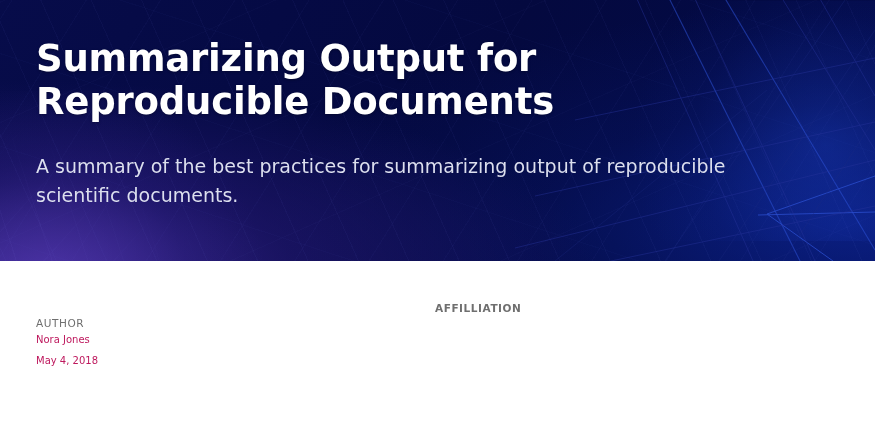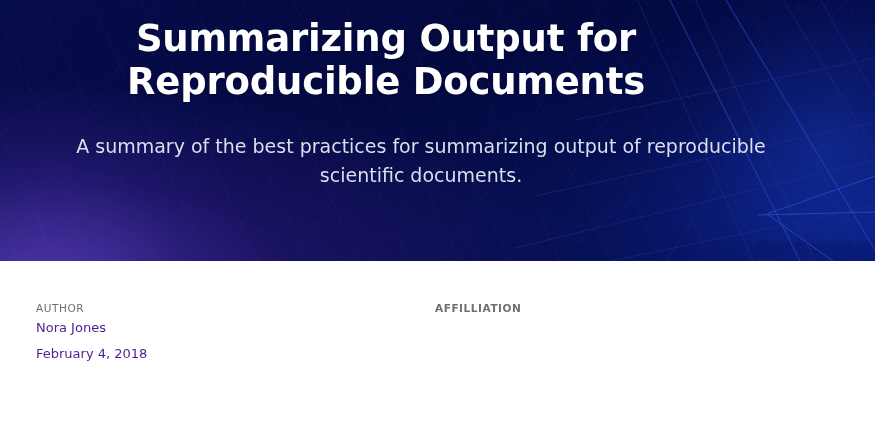--- a/index.html
+++ b/index.html
@@ -47,21 +47,21 @@
     position:absolute; left:-90px; bottom:-120px; width:360px; height:290px;
     background:radial-gradient(circle at 40% 70%, rgba(96,64,190,0.50), rgba(60,40,150,0.16) 46%, transparent 72%);
     pointer-events:none;
   }
   .hero-glow-right{
     position:absolute; right:-40px; bottom:20px; width:300px; height:240px;
     background:radial-gradient(circle at 70% 60%, rgba(30,70,210,0.34), rgba(16,40,150,0.10) 52%, transparent 76%);
     pointer-events:none;
   }
 
-  .hero-inner{ position:relative; z-index:4; padding:18px 36px 0 36px;text-align:center; }
+  .hero-inner{ position:relative; z-index:4; padding:38px 36px 0 36px; }
 
   .doc-title{
     color:#ffffff;
     font-size:37px;
     font-weight:bold;
     line-height:1.16;
     letter-spacing:-0.2px;
     max-width:700px;
     text-shadow:0 1px 3px rgba(0,0,0,.28);
   }
@@ -76,33 +76,33 @@
 
   
   .meta{
     position:relative;
     background:#ffffff;
     padding:40px 36px 0 36px;
     display:flex;
     align-items:flex-start;
   }
   .meta-col{ display:flex; flex-direction:column; }
-  .meta-col-author{ width:399px; flex:0 0 399px; }
+  .meta-col-author{ width:399px; flex:0 0 399px;margin-top:15px; }
   .meta-col-affiliation{ flex:1 1 auto;font-weight:bold; }
 
   .meta-label{
     color:#6f6f6f;
     font-size:10.5px;
     letter-spacing:.55px;
     text-transform:uppercase;
     line-height:1.5;
   }
   .meta-value{
-    color:#4c1d95;
-    font-size:13px;
+    color:#be185d;
+    font-size:10px;
     line-height:1.62;
     margin-bottom:5px;
   }
   .meta-value:last-child{ margin-bottom:0; }
 </style>
 </head>
 <body>
 
 <header class="hero">
 
@@ -143,20 +143,20 @@
     <h1 class="doc-title">Summarizing Output for Reproducible Documents</h1>
     <p class="doc-subtitle">A summary of the best practices for summarizing output of reproducible scientific documents.</p>
   </div>
 </header>
 
 <section class="meta">
 
   <div class="meta-col meta-col-author">
     <span class="meta-label">AUTHOR</span>
     <span class="meta-value">Nora Jones</span>
-    <span class="meta-value">February 4, 2018</span>
+    <span class="meta-value">May 4, 2018</span>
   </div>
 
   <div class="meta-col meta-col-affiliation">
     <span class="meta-label">AFFILLIATION</span>
   </div>
 
 </section>
 
 </body></html>

